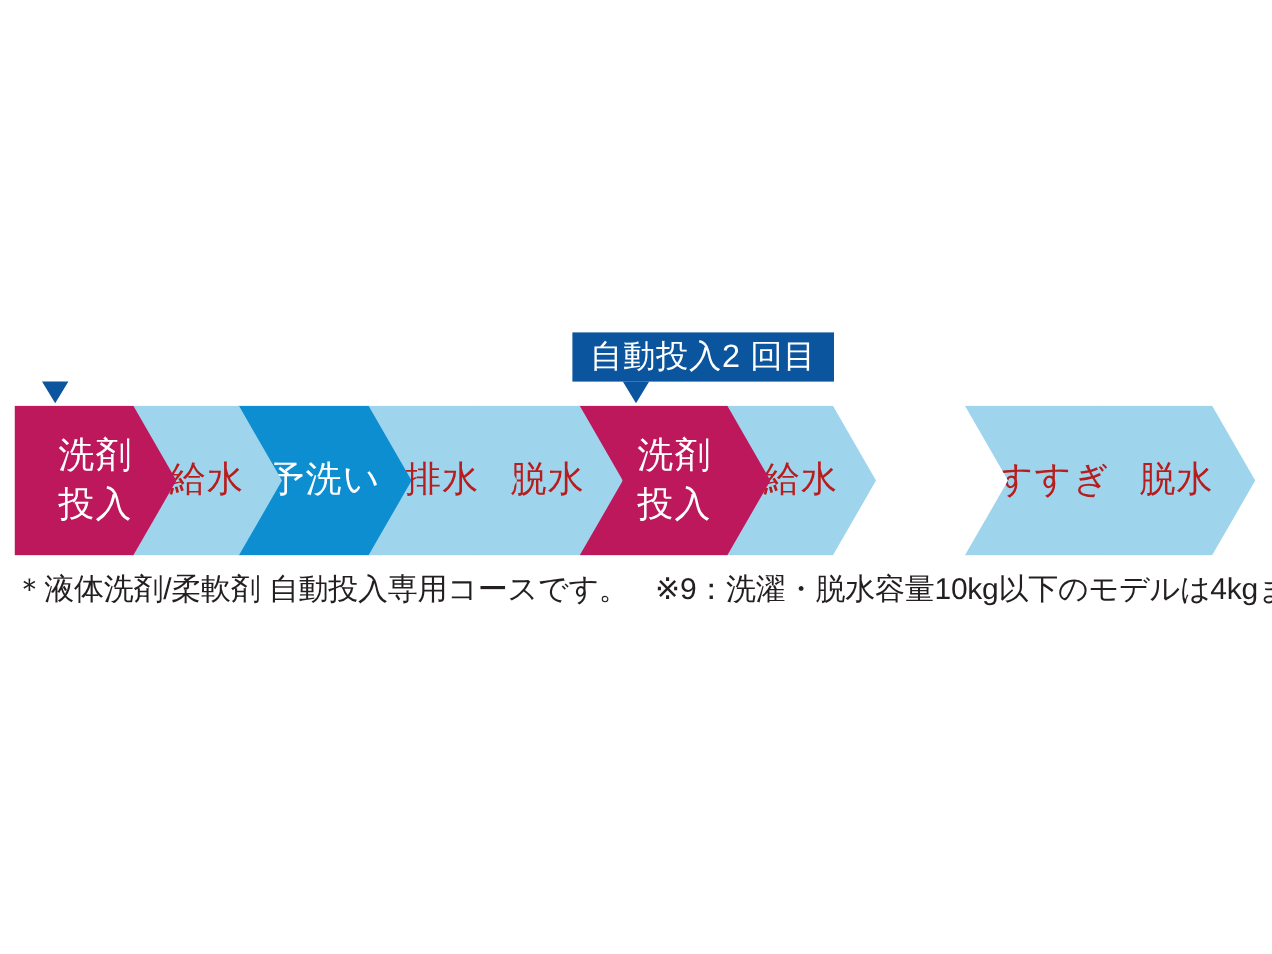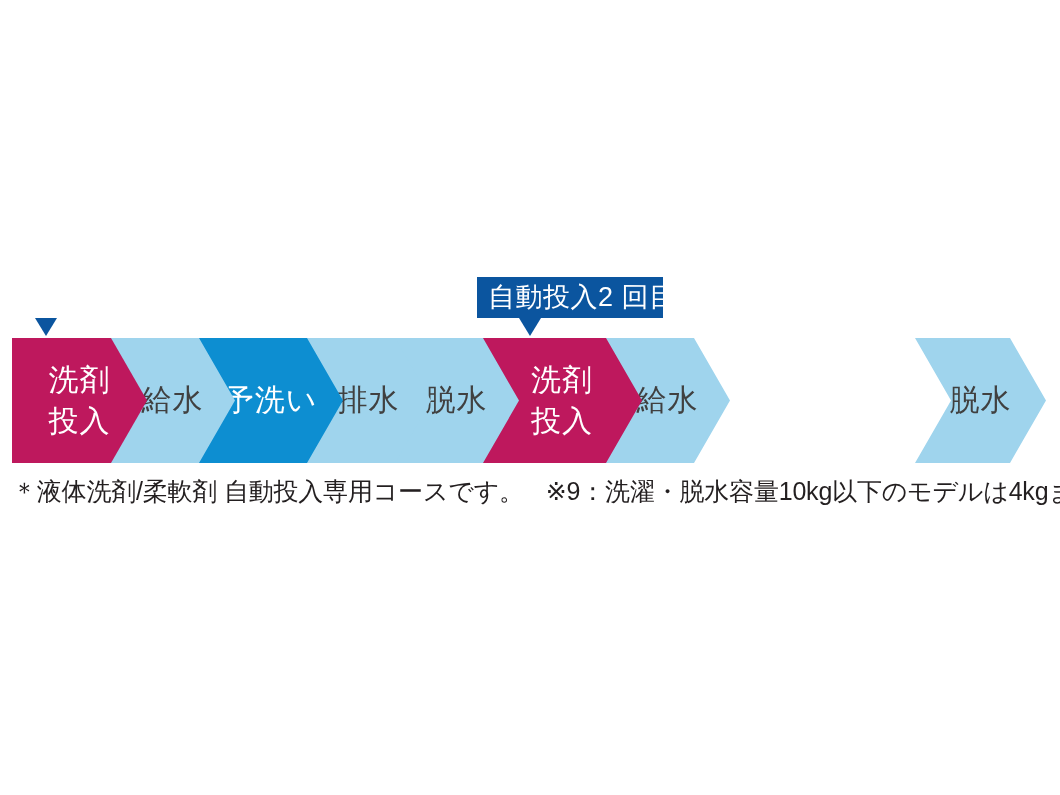--- a/index.html
+++ b/index.html
@@ -85,21 +85,21 @@
   .chev.two-line .line + .line {
     margin-top: 9px;
   }
   .chev .label-inner {
     text-align: center;
     pointer-events: none;
   }
 
   .c-dark  { background: #be185d; color: #ffffff; }
   .c-mid   { background: #0d8ed1; color: #ffffff; }
-  .c-light { background: #9fd4ed; color: #404040; }
+  .c-light { background: #9fd4ed; color: #b91c1c; }
 
   
   #footnote {
     position: absolute;
     left: 12px;
     top: 474px;
     width: 1040px;
     font-size: 25px;
     line-height: 34px;
     color: #231f20;
@@ -111,21 +111,21 @@
     width: 22px;
   }
 </style>
 </head>
 <body>
 
 <div id="stage">
 
   <div class="callout-pointer" style="left:35px; top:318px;"></div>
 
-  <div class="callout" id="callout-1" style="left:477px; top:277px; width:186px;">
+  <div class="callout" id="callout-1" style="left:477px; top:277px; width:218px;">
     <span class="ctext">自動投入2 回目</span>
   </div>
   <div class="callout-pointer" style="left:519px; top:318px;"></div>
 
   <div id="band">
 
     <div class="chev first two-line c-dark" style="left:12px; width:135px; z-index:20;">
       <div class="label-inner">
         <span class="line">洗剤</span>
         <span class="line">投入</span>
@@ -163,20 +163,25 @@
       </div>
     </div>
 
     <div class="chev mid c-light" style="left:605px; width:125px; z-index:14;">
       <div class="label-inner">
         <span class="line">給水</span>
       </div>
     </div>
 
 
+    <div class="chev mid c-light" style="left:804px; width:148px; z-index:12;">
+      <div class="label-inner">
+        <span class="line">すすぎ</span>
+      </div>
+    </div>
 
     <div class="chev mid c-light" style="left:915px; width:131px; z-index:11;">
       <div class="label-inner">
         <span class="line">脱水</span>
       </div>
     </div>
 
   </div>
 
   <div id="footnote">

